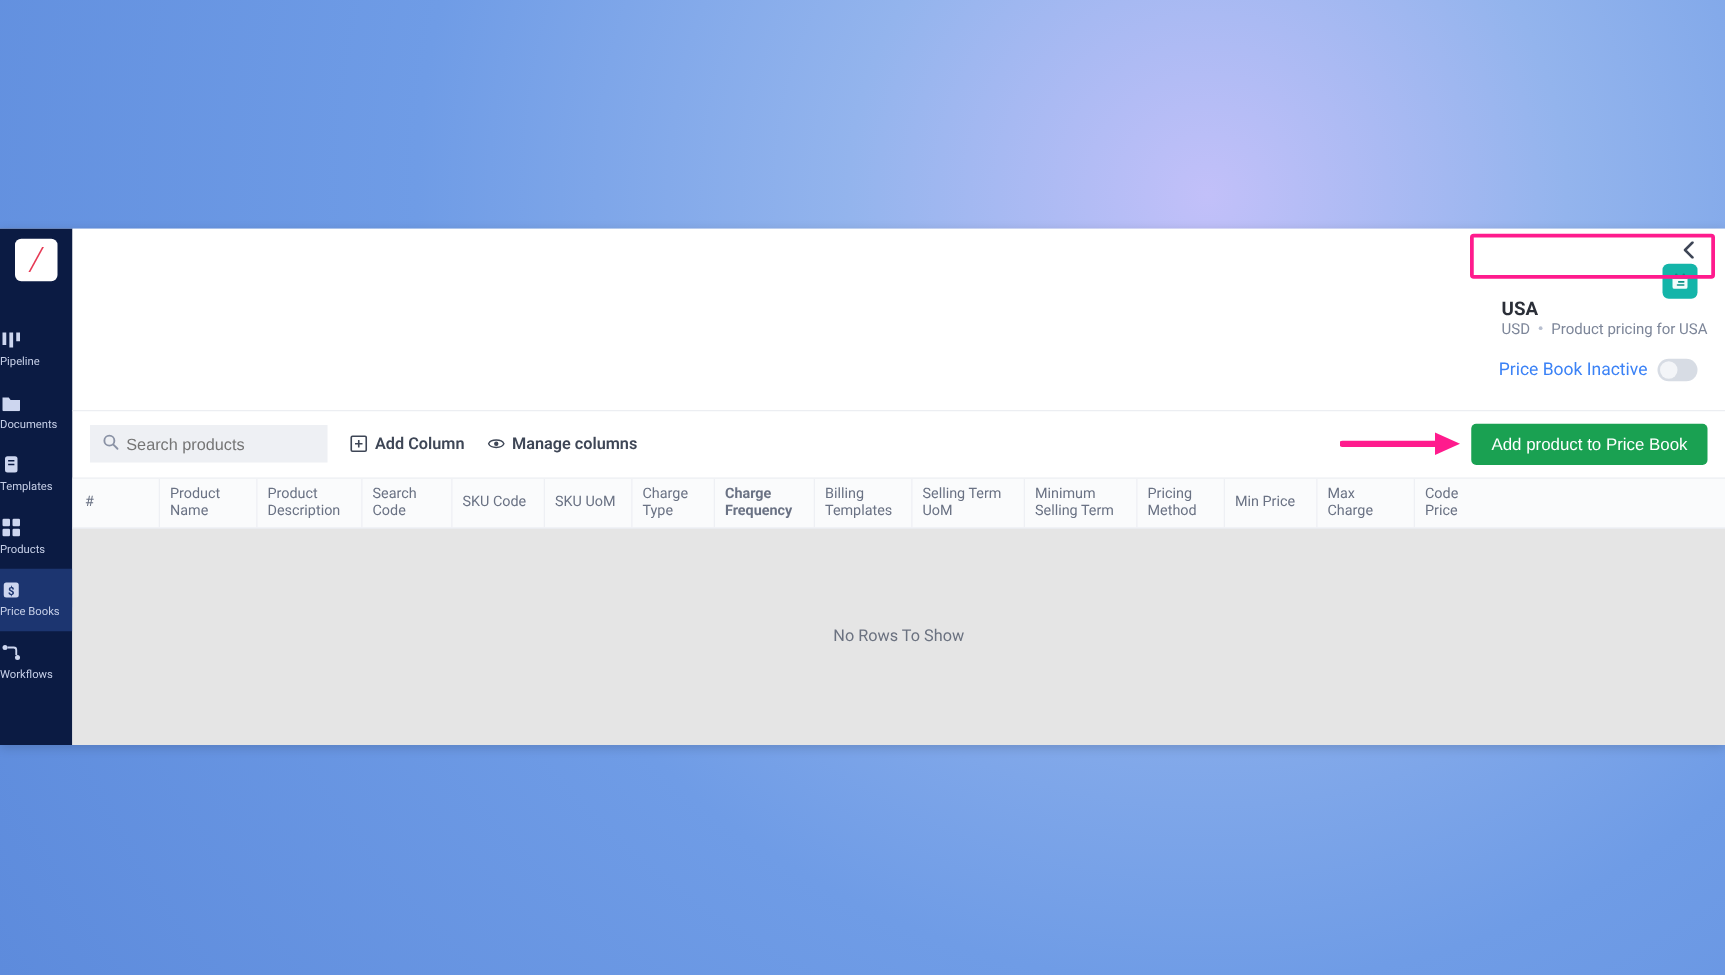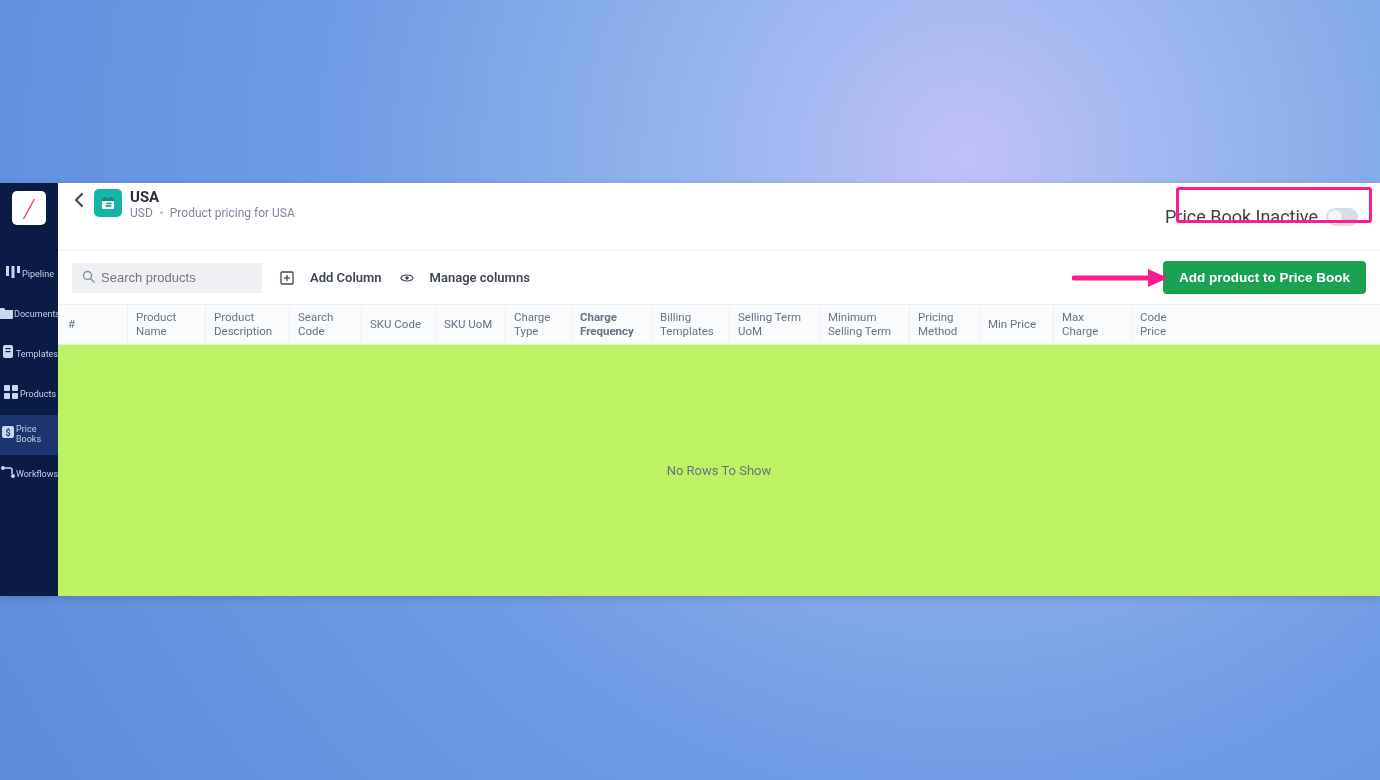--- a/index.html
+++ b/index.html
@@ -45,22 +45,21 @@
   }
   .logo-box span {
     font-size: 26px;
     font-weight: 300;
     color: #e63954;
     font-style: italic;
   }
   .nav-item {
     width: 58px;
     display: flex;
-    flex-direction: row;
-    align-items: center;
+    flex-direction: column;
     justify-content: center;
     font-size: 9px;
     color: #c7d0e8;
     padding: 8px 0 10px;
     cursor: pointer;
     position: relative;
   }
   .nav-item.active {
     background: #1c3570;
   }
@@ -82,24 +81,25 @@
     display: flex;
     flex-direction: column;
     background: #fff;
     position: relative;
     min-width: 0;
   }
 
   
   .header {
     display: flex;
-    align-items: flex-start;
+    align-items: flex-end;
     padding: 6px 14px 6px 10px;
     border-bottom: 1px solid #eceef2;
     position: relative;
+    flex-direction: column;
   }
   .back-chevron {
     width: 22px; height:22px;
     display:flex;align-items:center;justify-content:center;
     color:#404a5e; cursor:pointer; margin-right:4px;
     font-size:18px;
   }
   .pb-icon {
     width:28px;height:28px;border-radius:5px;
     background:#14b5a9;
@@ -107,21 +107,21 @@
     margin-right:8px;
   }
   .title-block { display:flex; flex-direction:column; }
   .title-block .pb-name { font-weight:700; font-size:15px; color:#2b2f38; line-height:1.1; }
   .subtitle { display:flex; align-items:center; gap:7px; font-size:12px; color:#7d8699; }
   .subtitle .dot { width:3px;height:3px;border-radius:50%;background:#b8bfd0; }
 
   .status-pill {
     margin-left:auto;
     display:flex; align-items:center; gap:8px;
-    font-size:18px; color:#404040;
+    font-size:14px; color:#3b82f6;
     padding:17px 8px;
   }
   .toggle {
     width:32px; height:18px; border-radius:10px;
     background:#d7dce4; position:relative; cursor:pointer;
   }
   .toggle::after {
     content:""; position:absolute; left:2px; top:2px;
     width:14px; height:14px; border-radius:50%; background:#f3f5f8;
   }
@@ -151,33 +151,33 @@
     padding:0 10px;
     height:30px;
     width:190px;
   }
   .search-wrap .mag { color:#8b93a5; font-size:13px; margin-right:6px; }
   .search-wrap input {
     border:none; background:transparent; outline:none;
     font-size:13px; color:#5a6378; width:100%;
   }
   .tb-action {
-    display:flex; align-items:flex-end; gap:16px;
+    display:flex; align-items:center; gap:6px;
     font-size:13px; color:#3e4656; font-weight:600; cursor:pointer;
   }
   .tb-action .ic { width:14px;height:14px; display:flex;align-items:center;justify-content:center; }
 
   .add-btn {
     margin-left:auto;
     background:#1aa152;
     color:#fff;
     border:none;
     border-radius:4px;
     font-size:13.5px;
-    font-weight:700;
+    font-weight:400;
     padding:9px 16px;
     cursor:pointer;
   }
   .arrow-annot {
     position:absolute;
     right:212px;
     top:50%;
     transform:translateY(-50%);
     pointer-events:none;
   }
@@ -200,21 +200,21 @@
     line-height:1.2;
     flex:0 0 auto;
   }
   .th.idx { width:70px; justify-content:flex-start; padding-left:10px;}
   .th:last-child { border-right:none; }
 
   .empty-state {
     flex:1;
     display:flex; align-items:center; justify-content:center;
     color:#6b7280; font-size:13px;
-    background:#bef264;
+    background:#e5e5e5;
   }
 </style>
 </head>
 <body>
 
 <div class="app-window">
 
   <div class="sidebar">
     <div class="logo-box">
         <span>/</span>

